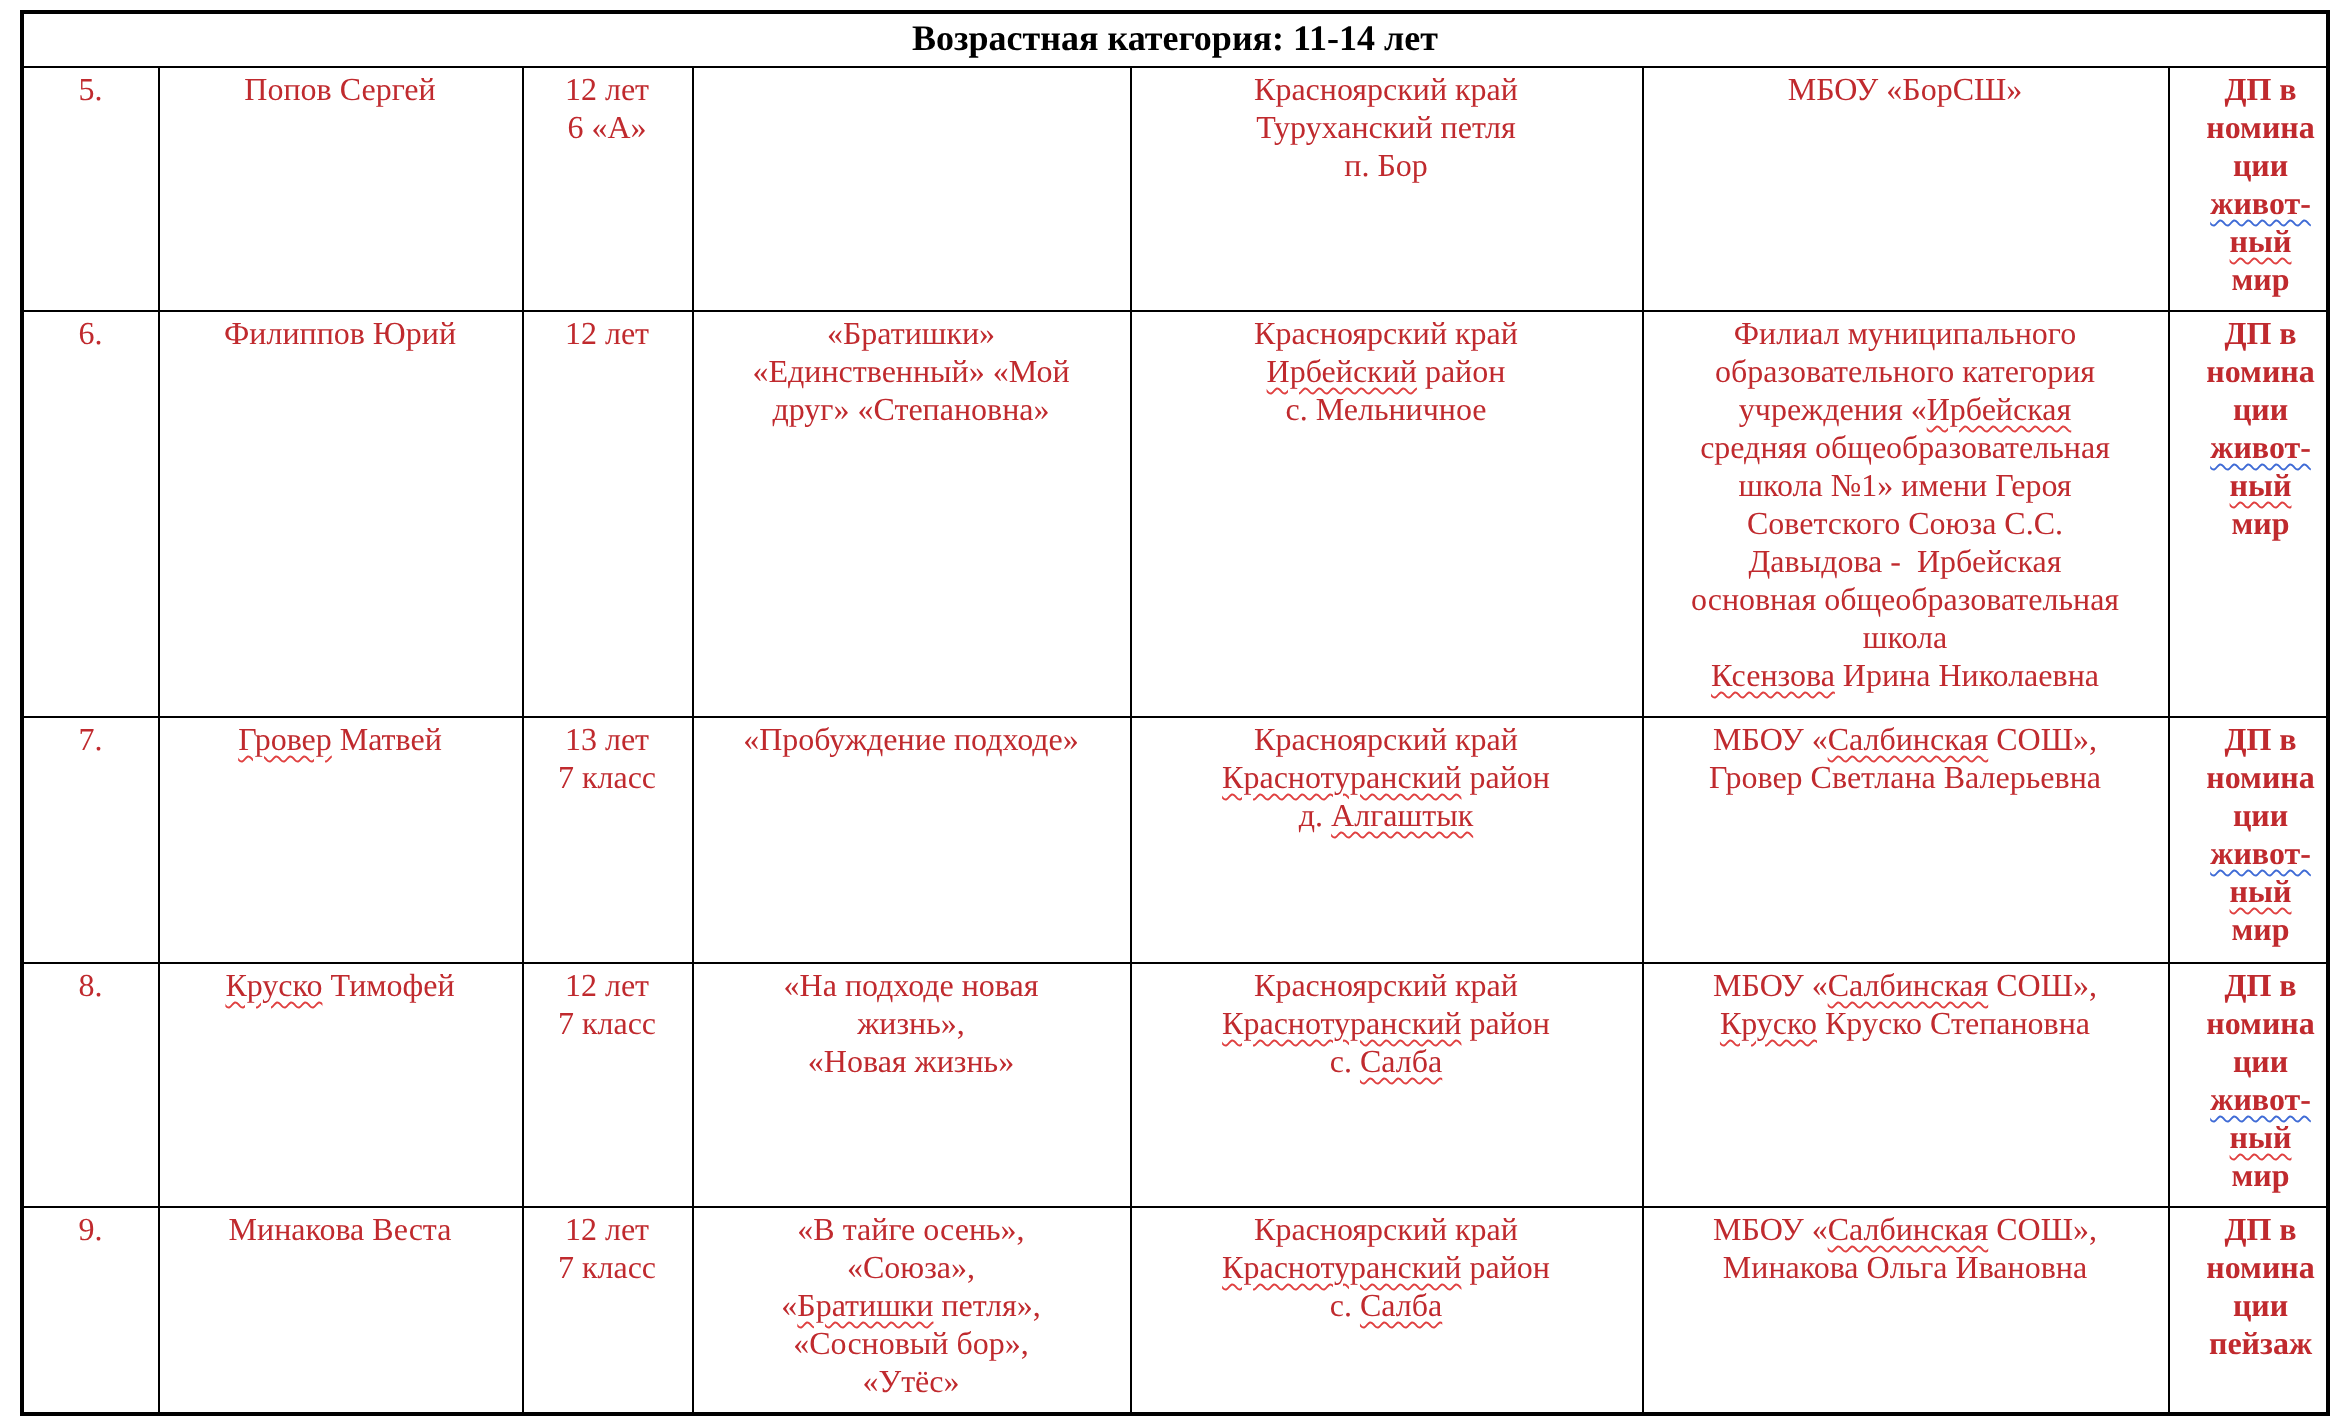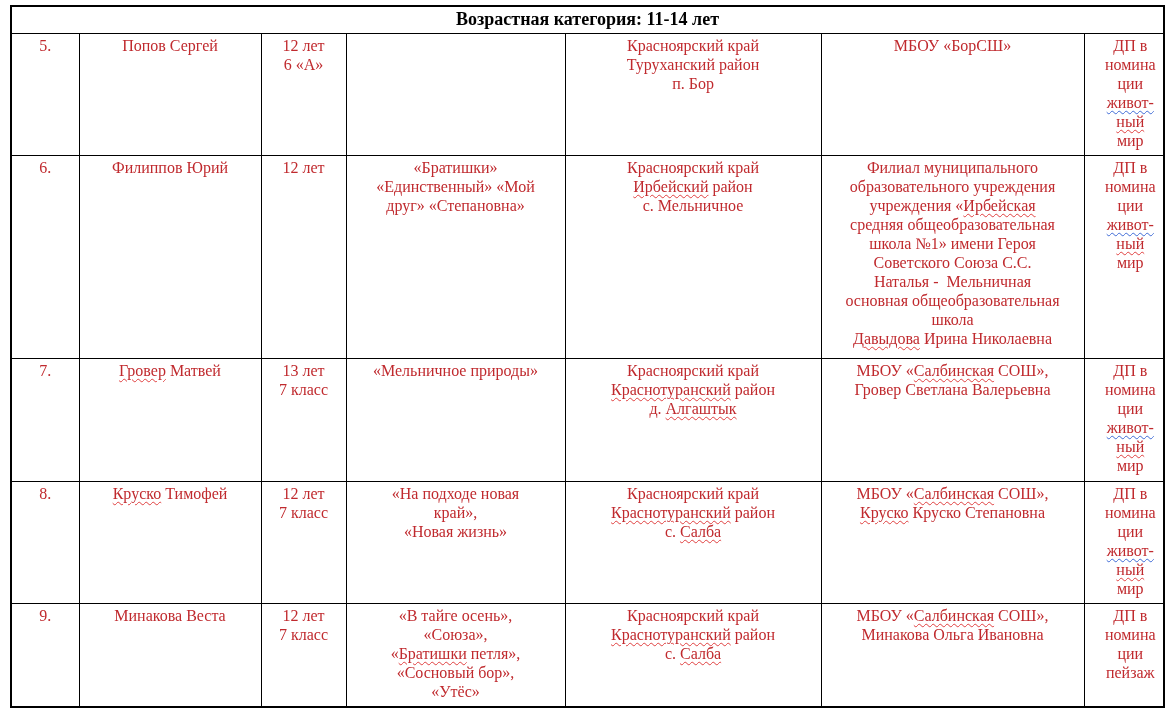--- a/index.html
+++ b/index.html
@@ -27,21 +27,21 @@
   }
   .tbl thead td.hdr{
     color:#000;font-weight:bold;font-size:18px;line-height:22px;
     height:25px;padding:1px 0 0 0;
   }
   tbody tr:nth-child(1){height:122px}
   tbody tr:nth-child(2){height:203px}
   tbody tr:nth-child(3){height:123px}
   tbody tr:nth-child(4){height:122px}
   tbody tr:nth-child(5){height:103px}
-  td.award{font-weight:normal;padding-left:15px;}
+  td.award{font-weight:bold;padding-left:15px;}
   .line{white-space:pre-wrap;}
   .wavy-red{
     text-decoration-line:underline;text-decoration-style:wavy;
     text-decoration-color:var(--sq-red);text-decoration-thickness:1px;
     text-underline-offset:2px;
   }
   .wavy-blue{
     text-decoration-line:underline;text-decoration-style:wavy;
     text-decoration-color:var(--sq-blue);text-decoration-thickness:1px;
     text-underline-offset:2px;
@@ -74,21 +74,21 @@
           <td>
             <div class="line"><span>Попов Сергей</span></div>
           </td>
           <td>
             <div class="line"><span>12 лет</span></div>
             <div class="line"><span>6 «А»</span></div>
           </td>
           <td></td>
           <td>
             <div class="line"><span>Красноярский край</span></div>
-            <div class="line"><span>Туруханский район</span></div>
+            <div class="line"><span>Туруханский петля</span></div>
             <div class="line"><span>п. Бор</span></div>
           </td>
           <td>
             <div class="line"><span>МБОУ «БорСШ»</span></div>
           </td>
           <td class="award">
             <div class="line"><span>ДП в</span></div>
             <div class="line"><span>номина</span></div>
             <div class="line"><span>ции</span></div>
             <div class="line"><span class="wavy-blue">живот-</span></div>
@@ -111,29 +111,29 @@
             <div class="line"><span>«Единственный» «Мой</span></div>
             <div class="line"><span>друг» «Степановна»</span></div>
           </td>
           <td>
             <div class="line"><span>Красноярский край</span></div>
             <div class="line"><span class="wavy-red">Ирбейский</span><span> район</span></div>
             <div class="line"><span>с. Мельничное</span></div>
           </td>
           <td>
             <div class="line"><span>Филиал муниципального</span></div>
-            <div class="line"><span>образовательного учреждения</span></div>
+            <div class="line"><span>образовательного категория</span></div>
             <div class="line"><span>учреждения «</span><span class="wavy-red">Ирбейская</span></div>
             <div class="line"><span>средняя общеобразовательная</span></div>
             <div class="line"><span>школа №1» имени Героя</span></div>
             <div class="line"><span>Советского Союза С.С.</span></div>
-            <div class="line"><span>Наталья -  Мельничная</span></div>
+            <div class="line"><span>Давыдова -  Ирбейская</span></div>
             <div class="line"><span>основная общеобразовательная</span></div>
             <div class="line"><span>школа</span></div>
-            <div class="line"><span class="wavy-red">Давыдова</span><span> Ирина Николаевна</span></div>
+            <div class="line"><span class="wavy-red">Ксензова</span><span> Ирина Николаевна</span></div>
           </td>
           <td class="award">
             <div class="line"><span>ДП в</span></div>
             <div class="line"><span>номина</span></div>
             <div class="line"><span>ции</span></div>
             <div class="line"><span class="wavy-blue">живот-</span></div>
             <div class="line"><span class="wavy-red">ный</span></div>
             <div class="line"><span>мир</span></div>
           </td>
         </tr>
@@ -142,21 +142,21 @@
             <div class="line"><span>7.</span></div>
           </td>
           <td>
             <div class="line"><span class="wavy-red">Гровер</span><span> Матвей</span></div>
           </td>
           <td>
             <div class="line"><span>13 лет</span></div>
             <div class="line"><span>7 класс</span></div>
           </td>
           <td>
-            <div class="line"><span>«Мельничное природы»</span></div>
+            <div class="line"><span>«Пробуждение подходе»</span></div>
           </td>
           <td>
             <div class="line"><span>Красноярский край</span></div>
             <div class="line"><span class="wavy-red">Краснотуранский</span><span> район</span></div>
             <div class="line"><span>д. </span><span class="wavy-red">Алгаштык</span></div>
           </td>
           <td>
             <div class="line"><span>МБОУ «</span><span class="wavy-red">Салбинская</span><span> СОШ»,</span></div>
             <div class="line"><span>Гровер Светлана Валерьевна</span></div>
           </td>
@@ -175,21 +175,21 @@
           </td>
           <td>
             <div class="line"><span class="wavy-red">Круско</span><span> Тимофей</span></div>
           </td>
           <td>
             <div class="line"><span>12 лет</span></div>
             <div class="line"><span>7 класс</span></div>
           </td>
           <td>
             <div class="line"><span>«На подходе новая</span></div>
-            <div class="line"><span>край»,</span></div>
+            <div class="line"><span>жизнь»,</span></div>
             <div class="line"><span>«Новая жизнь»</span></div>
           </td>
           <td>
             <div class="line"><span>Красноярский край</span></div>
             <div class="line"><span class="wavy-red">Краснотуранский</span><span> район</span></div>
             <div class="line"><span>с. </span><span class="wavy-red">Салба</span></div>
           </td>
           <td>
             <div class="line"><span>МБОУ «</span><span class="wavy-red">Салбинская</span><span> СОШ»,</span></div>
             <div class="line"><span class="wavy-red">Круско</span><span> Круско Степановна</span></div>

